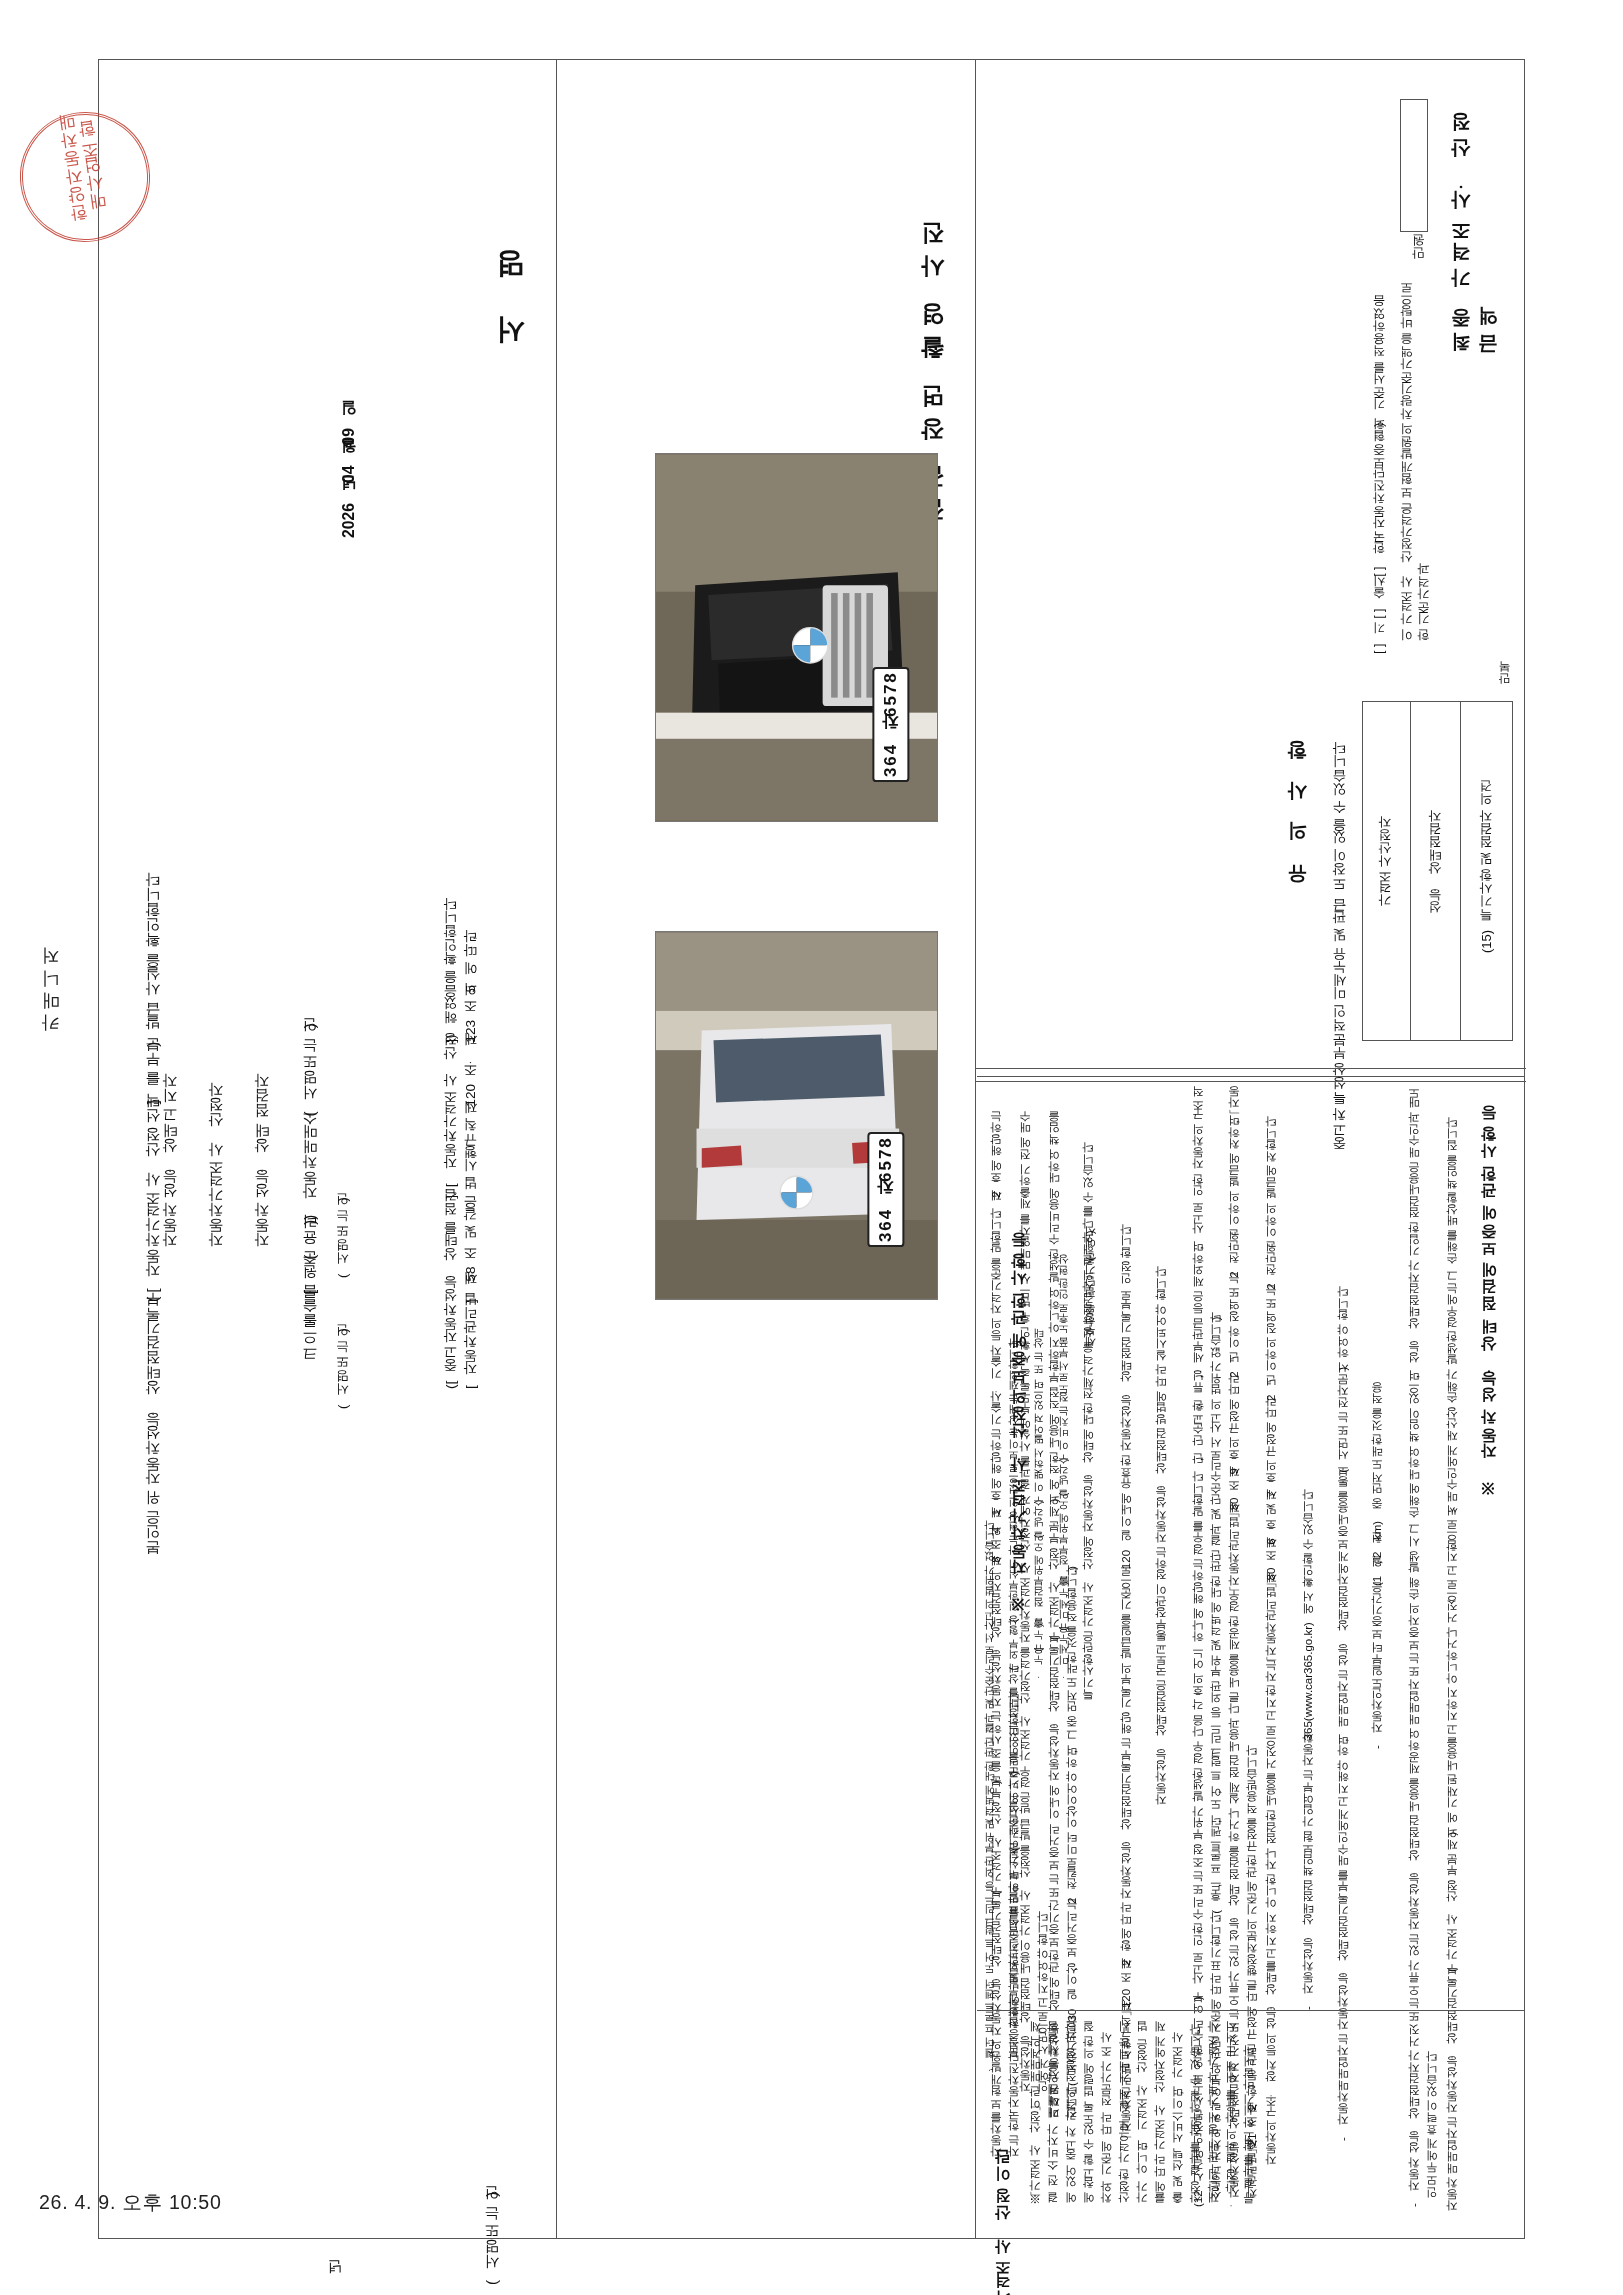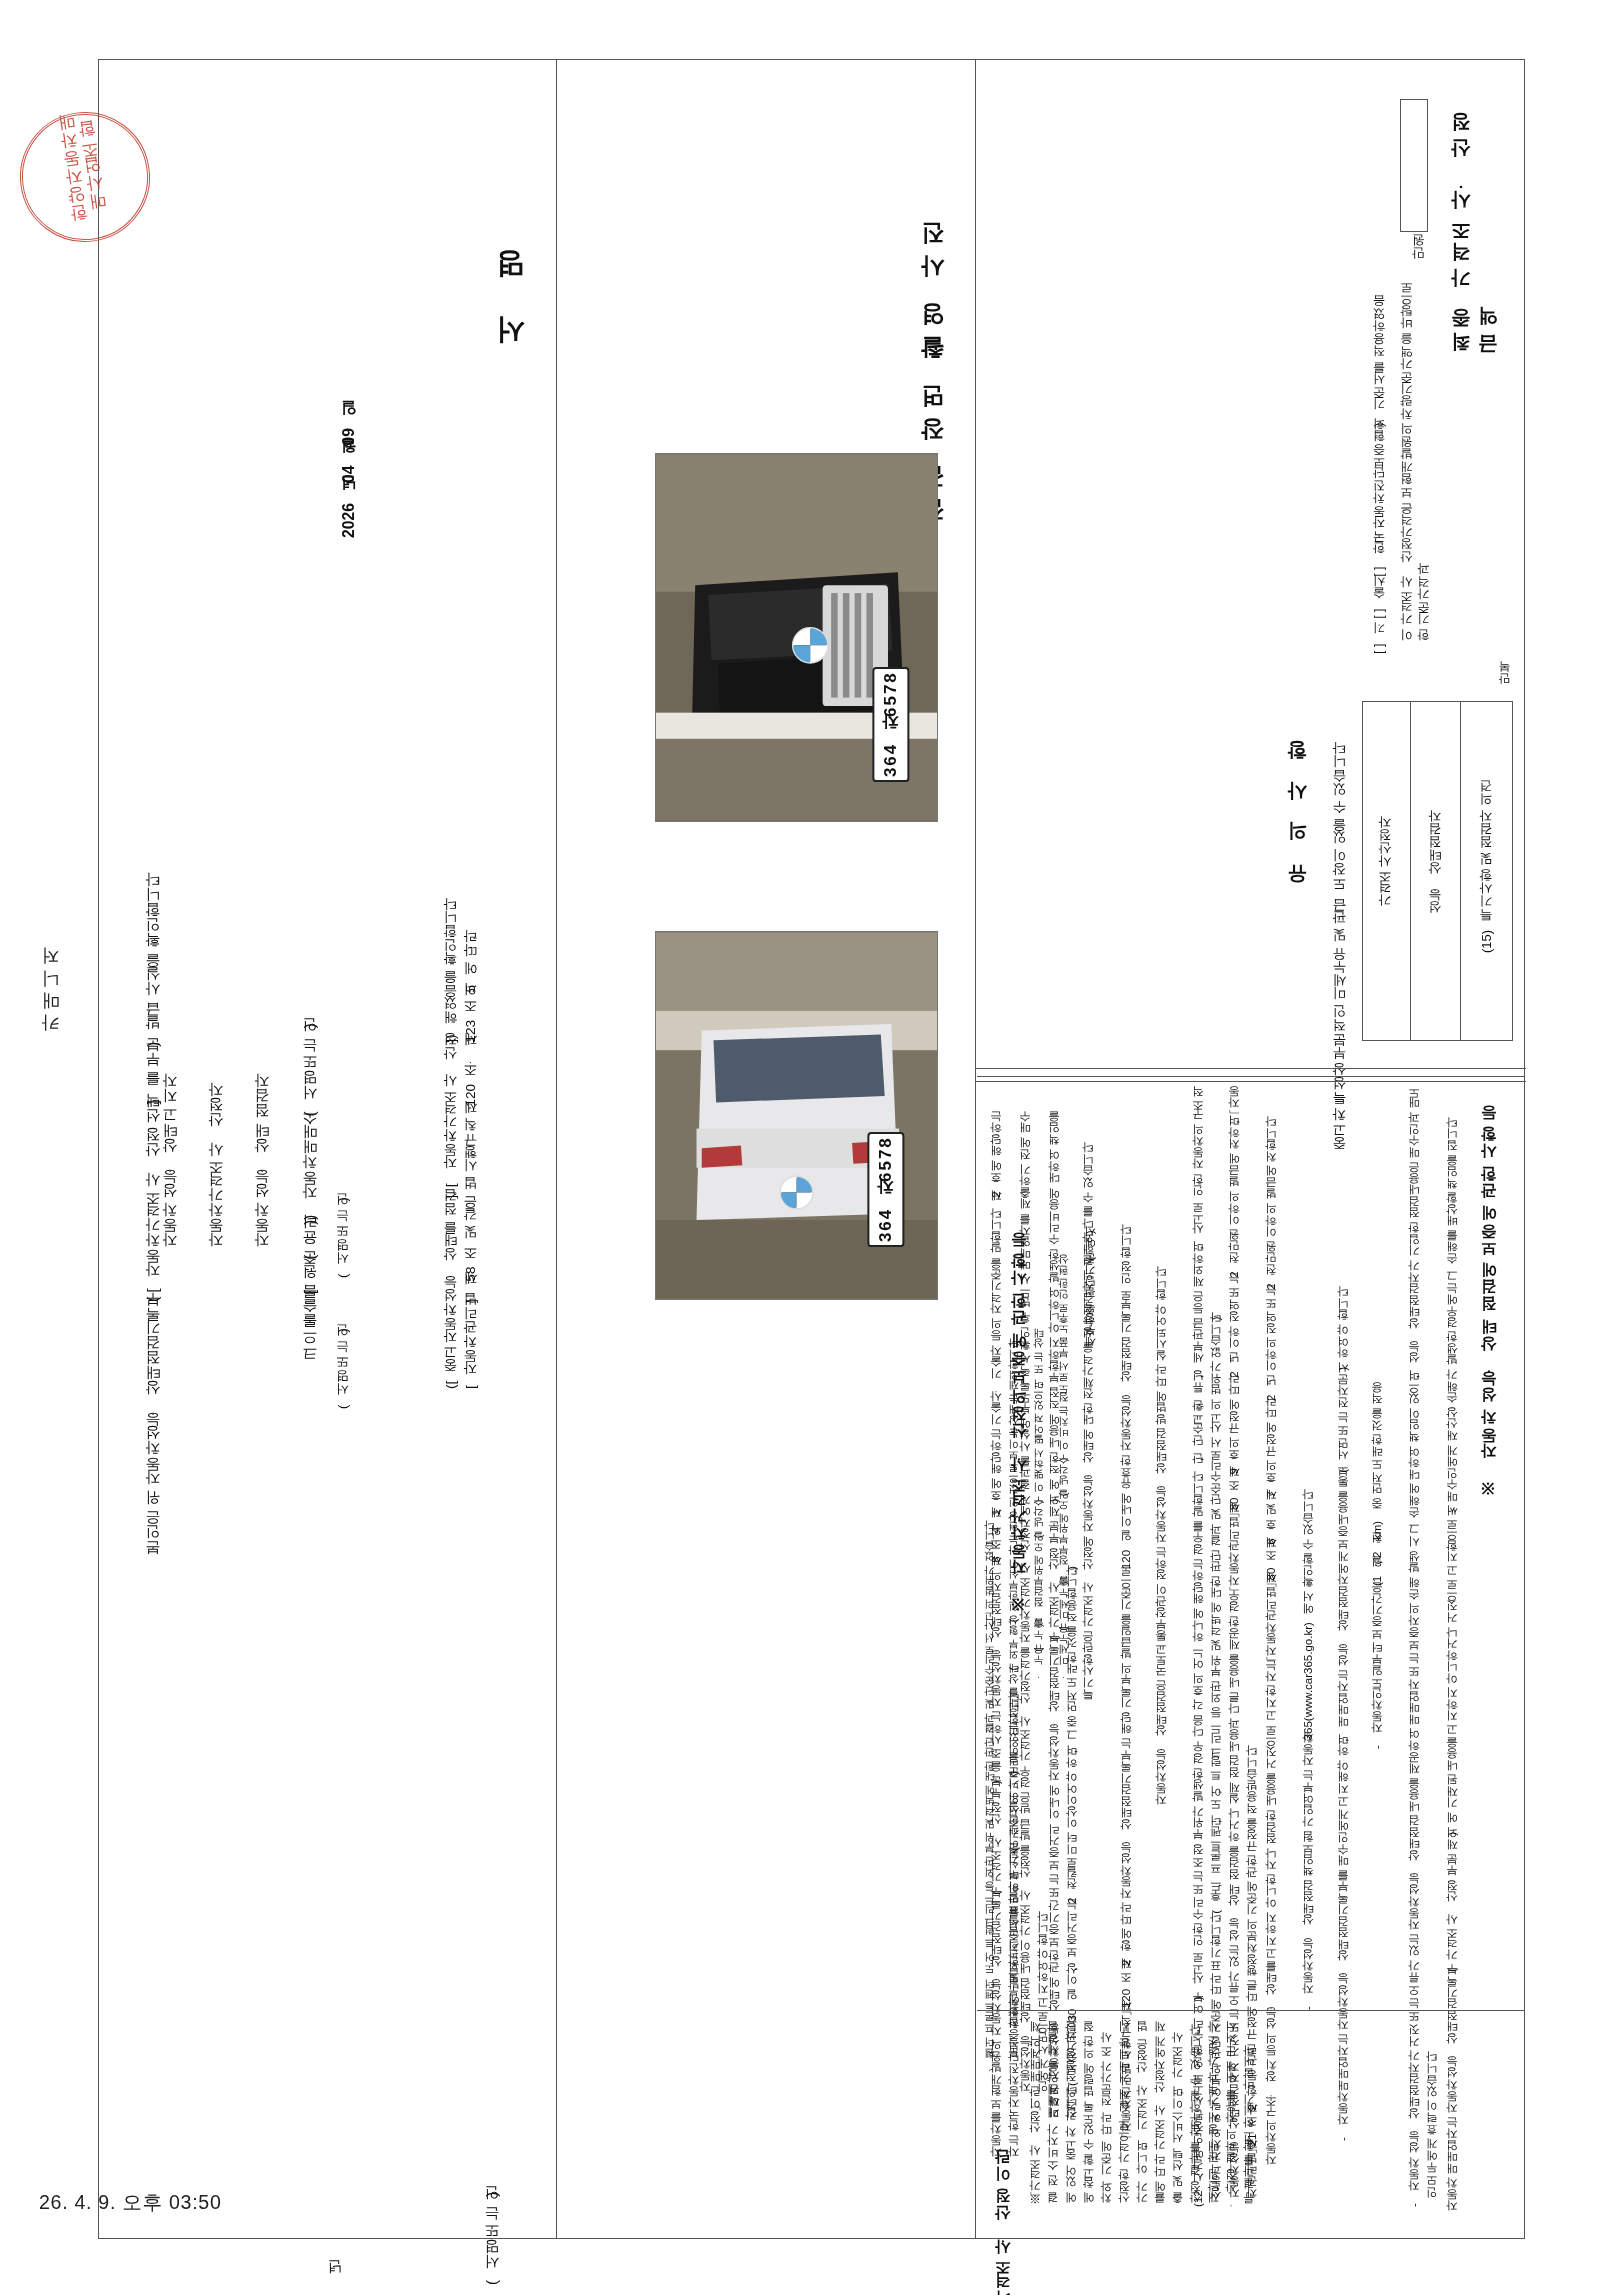--- a/index.html
+++ b/index.html
@@ -51,21 +51,21 @@
   .tbl .r{position:absolute;top:0;height:100%;border-left:1.3px solid #555;box-sizing:border-box;font-size:13px;display:flex;align-items:center;justify-content:center;text-align:center;}
 
   .notice-h{position:absolute;right:183px;top:308px;height:196px;font-size:19.6px;font-weight:bold;letter-spacing:7.9px;}
   .sec-h{position:absolute;font-size:15.7px;font-weight:bold;letter-spacing:1.3px;}
   .para{position:absolute;font-size:11.5px;line-height:1.55;text-align:justify;}
   .small{font-size:10.5px;line-height:1.5;}
 </style>
 </head>
 <body>
 
-<div class="scan-date">26. 4. 9. 오후 03:50</div>
+<div class="scan-date">26. 4. 9. 오후 10:50</div>
 <div class="scan-brand">카매니저</div>
 
 <div class="page">
 
   <div class="colA">
     <div class="sig-stamp">
       <span>한양자동차매매사업조합</span>
     </div>
 
     <div class="v sig-title">서     명</div>

